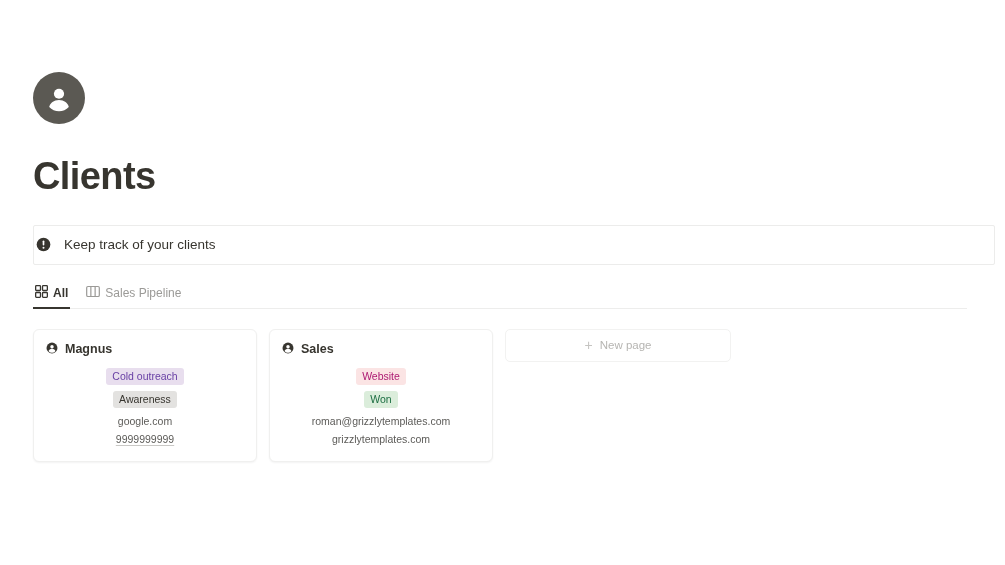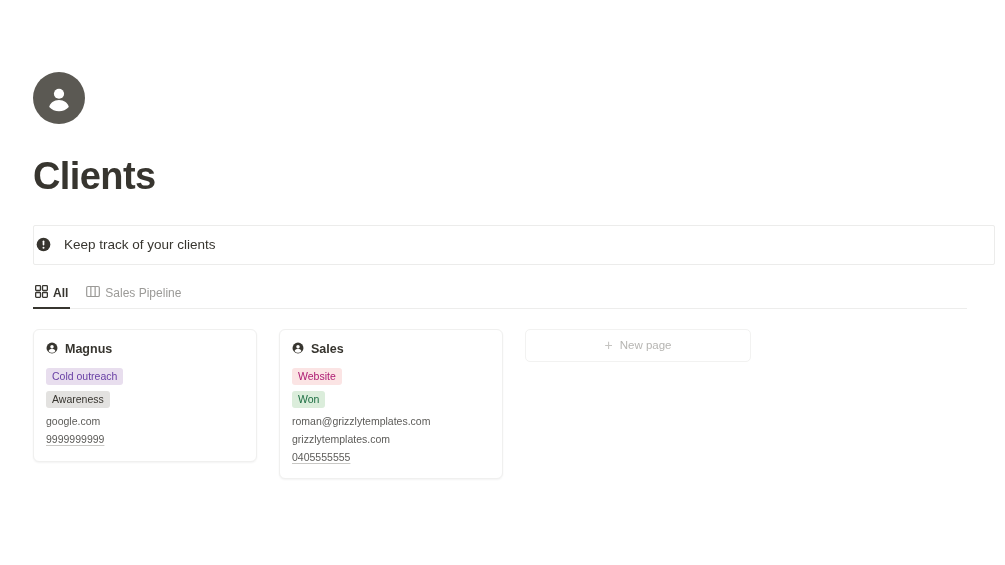--- a/index.html
+++ b/index.html
@@ -109,21 +109,22 @@
     left: 0; right: 0; bottom: -1px;
     height: 2px;
     background: #37352f;
   }
 
   
   .gallery {
     margin-top: 20px;
     display: flex;
     align-items: flex-start;
-    gap: 22px;
+    gap: 12px;
+    text-align: center;
   }
 
   .card {
     width: 224px;
     min-height: 133px;
     background: #ffffff;
     border: 1px solid #f0f0ef;
     border-radius: 6px;
     box-shadow: 0 1px 2px rgba(15,15,15,0.05);
     padding: 10px 12px 12px 12px;
@@ -279,21 +280,20 @@
           <span class="card-name">Sales</span>
         </div>
         <div class="tag-row">
           <span class="tag tag-pink">Website</span>
         </div>
         <div class="tag-row">
           <span class="tag tag-green">Won</span>
         </div>
         <div class="card-field">roman@grizzlytemplates.com</div>
         <div class="card-field">grizzlytemplates.com</div>
-        <div class="card-field linkish">0405555555</div>
       </div>
 
       <div class="new-page">
         <span class="new-page-plus">+</span>
         <span class="new-page-label">New page</span>
       </div>
 
     </div>
   </div>
 </div>

